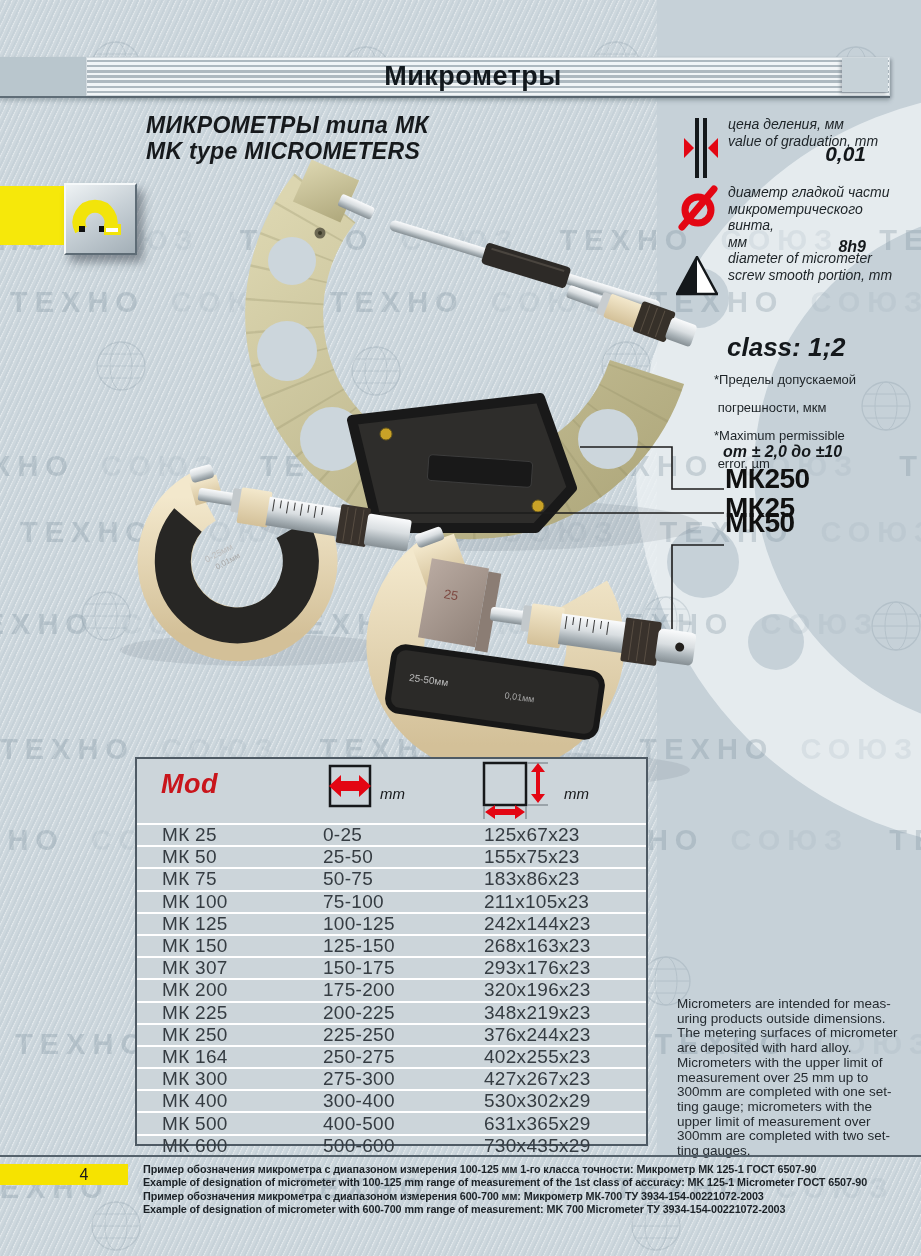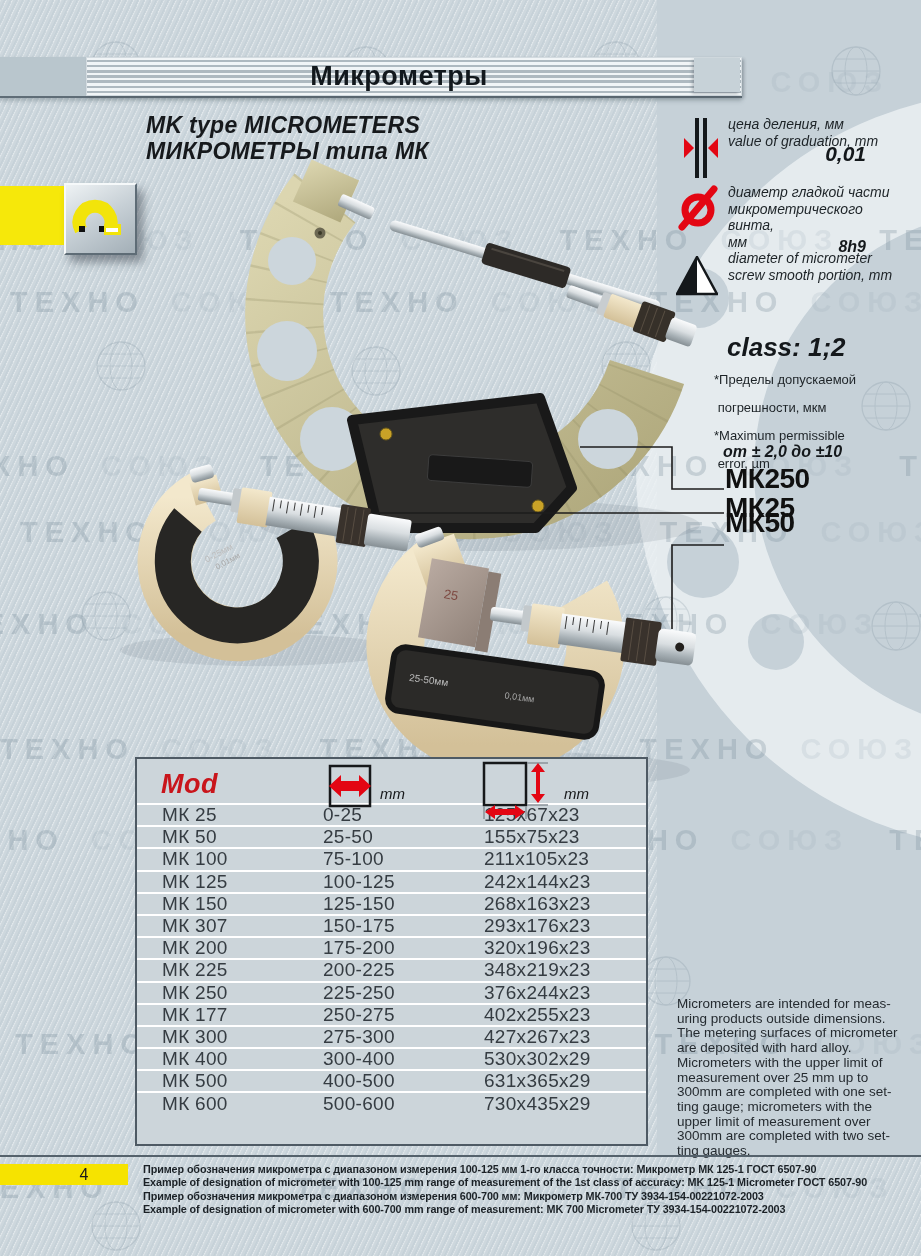--- a/index.html
+++ b/index.html
@@ -9,21 +9,21 @@
     background-image:
       repeating-linear-gradient(115deg, rgba(255,255,255,.45) 0px, rgba(255,255,255,0) 1.5px, rgba(255,255,255,0) 3px, rgba(173,189,199,.28) 4px, rgba(255,255,255,0) 5.5px);}
   .sidebar-bg{position:absolute;left:657px;top:0;width:264px;height:1156px;background:#c6d1d8;}
   .ghost-svg{position:absolute;left:0;top:0;pointer-events:none;}
   .wm-layer{position:absolute;inset:0;overflow:hidden;pointer-events:none;}
   .wm-row{position:absolute;white-space:nowrap;font-weight:bold;font-size:29px;letter-spacing:7px;}
   .wm-a{color:rgba(122,143,156,.30);margin-right:26px;}
   .wm-b{color:rgba(150,168,179,.17);margin-right:40px;}
   .globe{position:absolute;opacity:.20;}
 
-  .band{position:absolute;left:0;top:57px;width:742px;height:39px;border-bottom:2px solid #5f6d77;
+  .band{position:absolute;left:0;top:57px;width:890px;height:39px;border-bottom:2px solid #5f6d77;
         box-shadow:0 3px 4px rgba(90,105,115,.35);}
   .band-stub{position:absolute;left:0;top:0;width:86px;height:100%;background:#b9c6cd;}
   .band-stripes{position:absolute;left:86px;right:0;top:0;bottom:0;
         background:repeating-linear-gradient(180deg,#f1f5f7 0 2.6px,#aeb9c0 2.6px 5.2px);
         box-shadow:inset 0 0 0 1px #d3dbe0, 2px 2px 3px rgba(70,80,90,.3);}
   .band-title{position:absolute;left:0;right:30px;text-align:center;top:4px;font-size:27px;
         font-weight:bold;color:#12181d;letter-spacing:.5px;}
   .band-tab{position:absolute;right:2px;top:1px;width:46px;height:34px;background:#c7d2d8;
         box-shadow:-2px 2px 3px rgba(60,70,80,.3);}
 
@@ -45,21 +45,21 @@
         font-style:italic;color:#14181b;}
   .error-label{position:absolute;left:714px;top:366px;font-size:13px;line-height:28px;
         color:#1d2327;white-space:pre-wrap;}
   .error-value{position:absolute;left:723px;top:443px;font-size:16px;font-weight:bold;
         font-style:italic;color:#14181b;}
   .model-label{position:absolute;left:725px;font-size:28px;font-weight:bold;color:#101010;
         letter-spacing:-.5px;line-height:1;}
 
   .spec-table{position:absolute;left:135px;top:757px;width:513px;height:389px;
         border:2px solid #4e5a64;background:#ccd5da;box-sizing:border-box;}
-  .thead{position:relative;height:44px;padding-left:12px;}
+  .thead{position:relative;height:64px;padding-left:12px;}
   .mod-h{position:absolute;left:24px;top:10px;font-size:27px;font-weight:bold;font-style:italic;
         color:#c9151b;letter-spacing:.5px;}
   .unit{position:absolute;font-size:15px;font-weight:normal;font-style:italic;color:#16181a;}
   .u1{left:243px;top:26px;}
   .u2{left:427px;top:26px;}
   .ricon{position:absolute;left:190px;top:5px;}
   .dicon{position:absolute;left:345px;top:2px;}
   .trow{display:grid;grid-template-columns:161px 161px 1fr;padding-left:25px;height:20.2px;
         border-top:2px solid #fff;align-items:center;}
   .tcell{font-size:19px;color:#353c42;letter-spacing:.3px;line-height:20px;}
@@ -212,22 +212,22 @@
 
   <div class="band">
     <div class="band-stub"></div>
     <div class="band-stripes">
       <div class="band-title">Микрометры</div>
       <div class="band-tab"></div>
     </div>
   </div>
 
   <div class="sec-title">
+    <div>МИКРОМЕТРЫ типа МК</div>
     <div>MK type MICROMETERS</div>
-    <div>МИКРОМЕТРЫ типа МК</div>
   </div>
 
   <div class="logo-bar"></div>
   <div class="logo-btn">
     <svg width="60" height="60" viewBox="0 0 60 60">
       <path d="M15 45 A 16 16 0 1 1 43 45" stroke="#f2e40a" stroke-width="13" fill="none"></path>
       <rect x="13" y="41" width="6" height="6" fill="#111"></rect>
       <rect x="33" y="41" width="6" height="6" fill="#111"></rect>
       <rect x="38" y="39" width="17" height="11" fill="#f2e40a"></rect>
       <rect x="40" y="43" width="12" height="4" fill="#ffffff"></rect>
@@ -429,20 +429,25 @@
           <div class="tcell">МК 25</div>
           <div class="tcell">0-25</div>
           <div class="tcell">125x67x23</div>
         </div>
         <div class="trow">
           <div class="tcell">МК 50</div>
           <div class="tcell">25-50</div>
           <div class="tcell">155x75x23</div>
         </div>
         <div class="trow">
+          <div class="tcell">МК 75</div>
+          <div class="tcell">50-75</div>
+          <div class="tcell">183x86x23</div>
+        </div>
+        <div class="trow">
           <div class="tcell">МК 100</div>
           <div class="tcell">75-100</div>
           <div class="tcell">211x105x23</div>
         </div>
         <div class="trow">
           <div class="tcell">МК 125</div>
           <div class="tcell">100-125</div>
           <div class="tcell">242x144x23</div>
         </div>
         <div class="trow">
@@ -464,21 +469,21 @@
           <div class="tcell">МК 225</div>
           <div class="tcell">200-225</div>
           <div class="tcell">348x219x23</div>
         </div>
         <div class="trow">
           <div class="tcell">МК 250</div>
           <div class="tcell">225-250</div>
           <div class="tcell">376x244x23</div>
         </div>
         <div class="trow">
-          <div class="tcell">МК 177</div>
+          <div class="tcell">МК 164</div>
           <div class="tcell">250-275</div>
           <div class="tcell">402x255x23</div>
         </div>
         <div class="trow">
           <div class="tcell">МК 300</div>
           <div class="tcell">275-300</div>
           <div class="tcell">427x267x23</div>
         </div>
         <div class="trow">
           <div class="tcell">МК 400</div>

